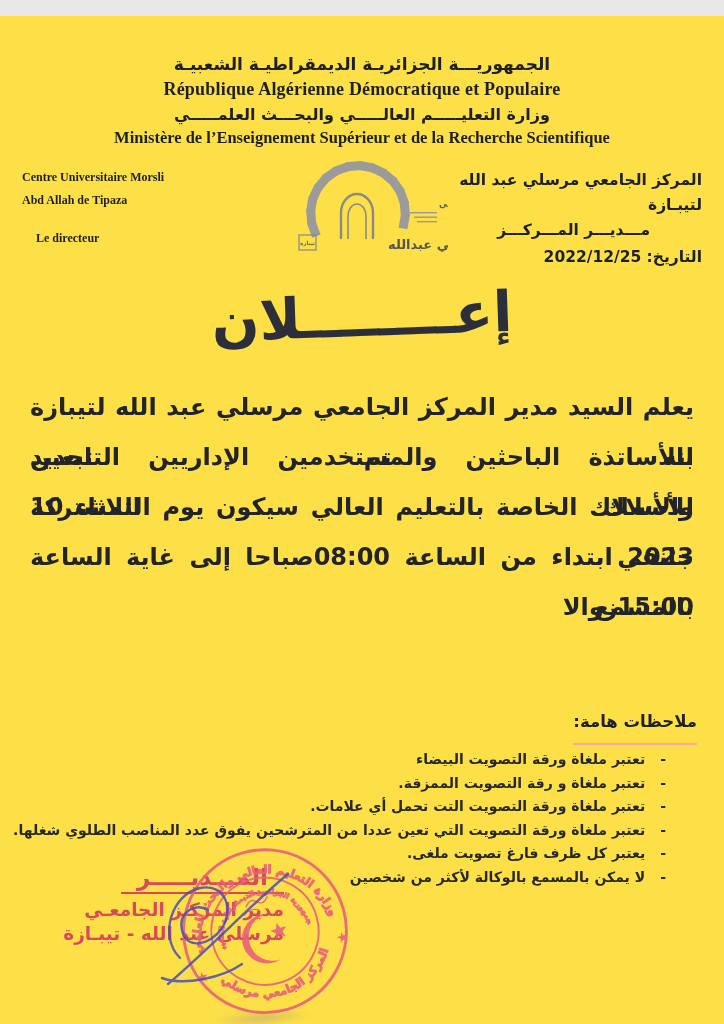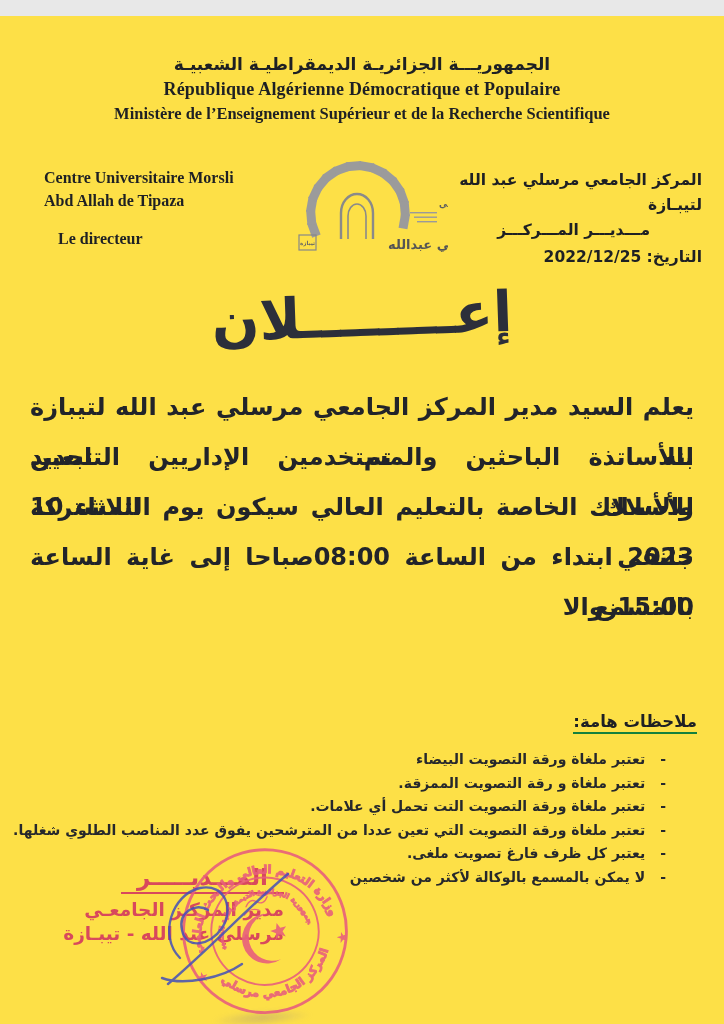--- a/index.html
+++ b/index.html
@@ -11,22 +11,22 @@
   }
 
   
   .hdr { position:absolute; top:38px; left:0; right:0; text-align:center; }
   .hdr-ar1 { font-size:17px; font-weight:bold; direction:rtl; }
   .hdr-fr1 { font-family:"Liberation Serif", serif; font-size:18px; font-weight:bold; margin-top:5px; letter-spacing:.2px; }
   .hdr-ar2 { font-size:16px; font-weight:bold; margin-top:5px; direction:rtl; }
   .hdr-fr2 { font-family:"Liberation Serif", serif; font-size:16.5px; font-weight:bold; margin-top:4px; }
 
   
-  .left-block { position:absolute; left:44px; top:150px;
-    font-family:"Liberation Serif", serif; font-weight:bold; font-size:16px; line-height:23px; }
+  .left-block { position:absolute; left:22px; top:150px;
+    font-family:"Liberation Serif", serif; font-weight:bold; font-size:12px; line-height:23px; }
   .le-directeur { margin:15px 0 0 14px; }
 
   .right-block { position:absolute; right:22px; top:152px; direction:rtl; text-align:right;
     font-weight:bold; font-size:15.5px; line-height:25px; }
   .rb-center { padding-right:52px; letter-spacing:1px; }
   .rb-date { margin-top:2px; }
 
   
   .logo { position:absolute; left:296px; top:141px; }
 
@@ -35,21 +35,21 @@
     font-size:56px; font-weight:bold; color:#2c2f3a; transform:rotate(-2deg); }
 
   
   .body-text { position:absolute; left:30px; right:30px; top:366px; direction:rtl; }
   .body-line { font-size:24px; font-weight:700; height:50px; line-height:50px; color:#22242a;
     text-align:justify; text-align-last:justify; }
   .body-line.last { text-align:right; text-align-last:right; }
 
   
   .notes-heading { position:absolute; right:27px; top:696px; direction:rtl;
-    font-size:16.5px; font-weight:bold; border-bottom:2px solid #15803d; padding-bottom:1px; }
+    font-size:16.5px; font-weight:bold; border-bottom:2px solid #fca5a5; padding-bottom:12px; }
   .notes-list { position:absolute; right:58px; top:735px; width:600px; }
   .note-item { display:flex; flex-direction:row-reverse; justify-content:flex-start;
     height:23.5px; font-size:14px; font-weight:600; color:#26282c; }
   .note-dash { margin-left:15px; font-weight:bold; }
   .note-text { direction:rtl; white-space:nowrap; }
 
   
   .sig-block { position:absolute; left:12px; top:848px; width:272px; z-index:1;
     text-align:center; direction:rtl; font-weight:bold; }
   .sig1 { font-size:23px; display:inline-block; border-bottom:2.5px solid; padding:0 16px 2px; letter-spacing:1px; }
@@ -64,20 +64,21 @@
     filter:blur(2px); transform:rotate(-4deg); }
 </style>
 </head>
 <body>
 
 <div class="page">
 
   <div class="hdr">
     <div class="hdr-ar1">الجمهوريـــة الجزائريـة الديمقراطيـة الشعبيـة</div>
     <div class="hdr-fr1">République Algérienne Démocratique et Populaire</div>
+    <div class="hdr-ar2">وزارة التعليـــــم العالـــــي والبحـــث العلمـــــي</div>
     <div class="hdr-fr2">Ministère de l’Enseignement Supérieur et de la Recherche Scientifique</div>
   </div>
 
   <div class="left-block">
     <div>Centre Universitaire Morsli</div>
     <div>Abd Allah  de Tipaza</div>
     <div class="le-directeur">Le directeur</div>
   </div>
 
   <svg class="logo" width="152" height="114" viewBox="0 0 152 114">

